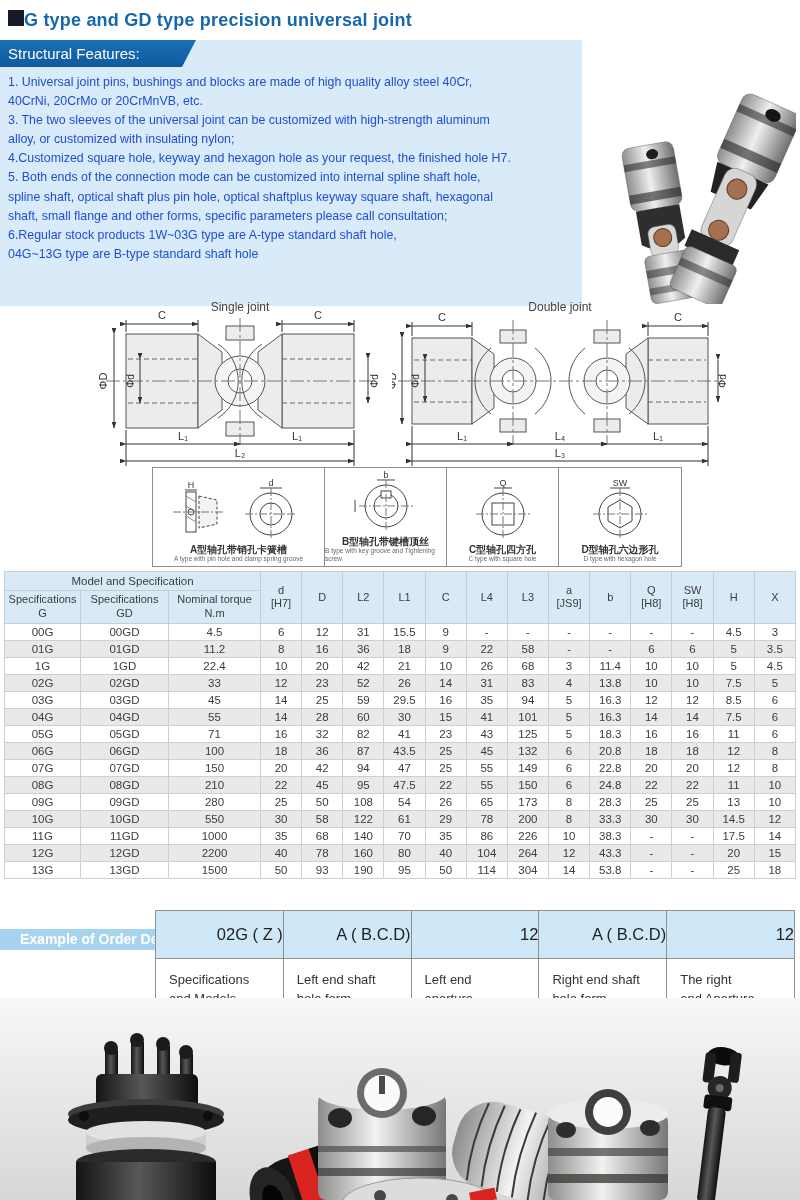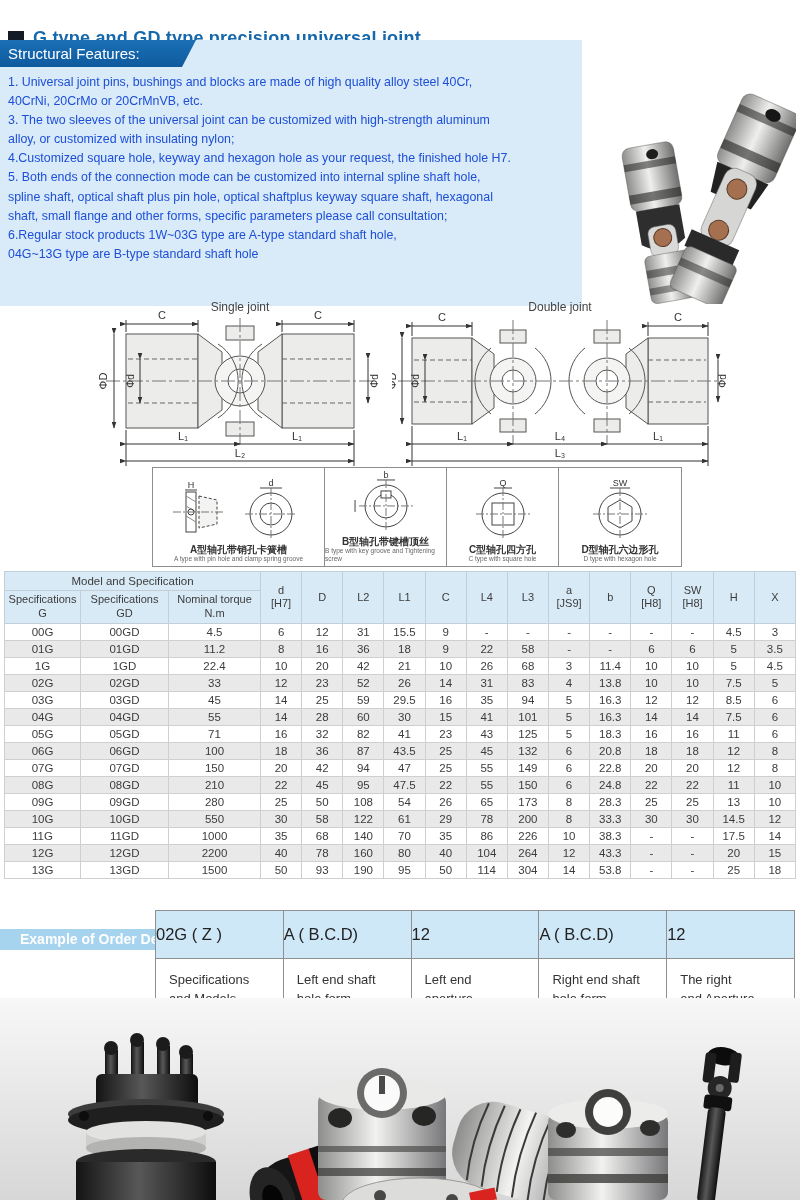--- a/index.html
+++ b/index.html
@@ -1,20 +1,20 @@
 <!DOCTYPE html>
 <html><head>
 <meta charset="utf-8">
 <style>
   * { margin:0; padding:0; box-sizing:border-box; }
   body { background:#fff; font-family:"Liberation Sans", sans-serif; }
   .page { position:relative; width:800px; height:1200px; background:#fff; overflow:hidden; }
 
   
-  .hdr { position:absolute; left:8px; top:28px; display:flex; align-items:center; gap:9px; }
+  .hdr { position:absolute; left:8px; top:10px; display:flex; }
   .hdr .sq { width:16px; height:16px; background:#141a26; }
   .hdr .t { font-size:18px; font-weight:bold; color:#1668ad; letter-spacing:.2px; }
 
   
   .feat { position:absolute; left:0; top:40px; width:582px; height:266px; background:#d9ebf8; }
   .feat-banner { position:relative; width:196px; height:27px; background:linear-gradient(180deg,#1a6fb5,#0f5a9e);
     clip-path:polygon(0 0,100% 0,calc(100% - 14px) 100%,0 100%);
     color:#fff; font-weight:normal; font-size:15px; line-height:27px; padding-left:8px; }
   .feat-list { padding:6px 8px 0 8px; color:#1d4ed8; font-size:12.4px; line-height:1.54; }
   .feat-item { white-space:pre-line; }
@@ -45,21 +45,21 @@
   .spec th, .spec td { border:1px solid #c2cfd8; text-align:center; color:#3c3c3c; }
   .spec th { background:#d8eaf6; font-weight:normal; font-size:11px; white-space:pre-line; line-height:1.25; padding:2px 0; }
   .spec th.grp { font-size:11.5px; }
   .spec td { font-size:11.5px; height:17px; padding:0; border-color:#cfcfcf; background:#fff; }
   .spec tr.alt td { background:#e9e9e9; }
 
   
   .order-banner { position:absolute; left:0; top:886px; width:285px; height:21px; background:#a6d3ee;
     color:#fff; font-weight:bold; font-size:14px; line-height:21px; padding-left:20px;margin-top:43px; }
   .order { position:absolute; left:155px; top:910px; width:640px; border-collapse:collapse; table-layout:fixed; }
-  .order td { border:1px solid #8f8f8f; text-align:left; }
+  .order td { border:1px solid #8f8f8f; text-align:right; }
   .order tr.vals td { background:#cfe8f7; color:#222; font-size:16.5px; height:48px; font-weight:500; }
   .order tr.labs td { background:#fff; color:#333; font-size:13px; height:62px; white-space:pre-line; line-height:1.45; text-align:left; padding-left:13px; }
 
   
   .photo-bottom { position:absolute; left:0; top:998px; width:800px; height:202px; }
 </style>
 </head>
 <body>
 
 <div class="page">

